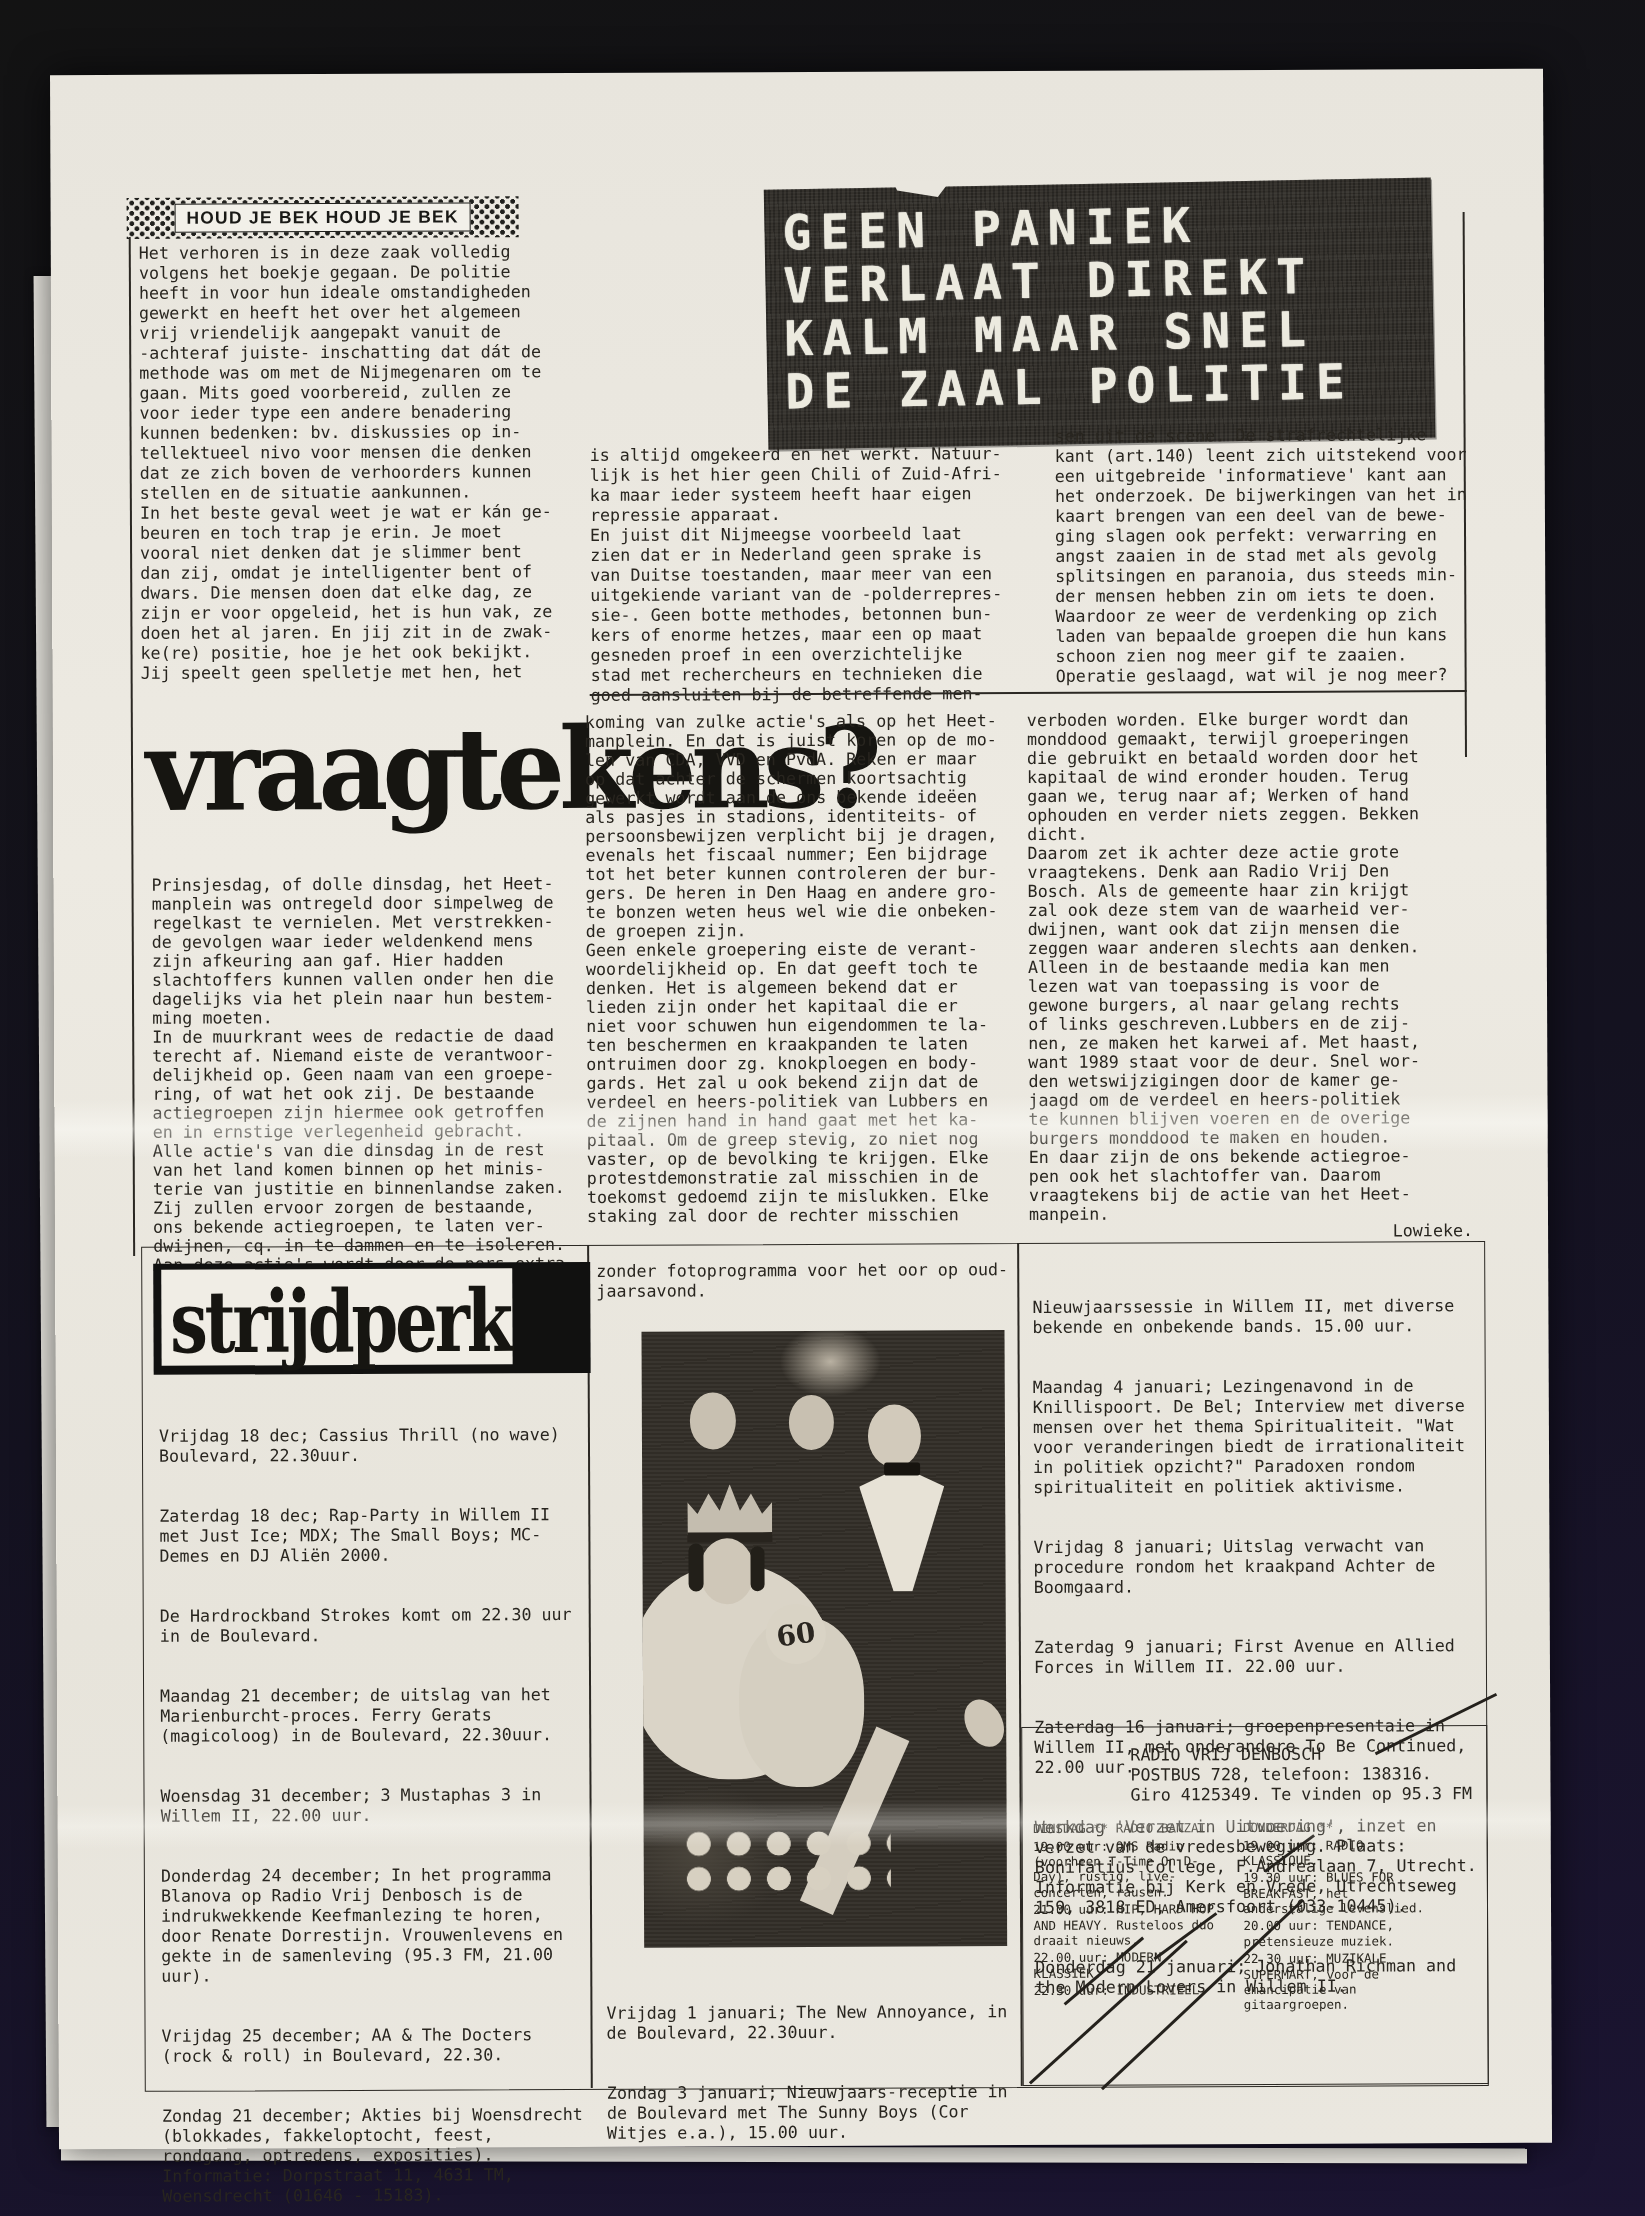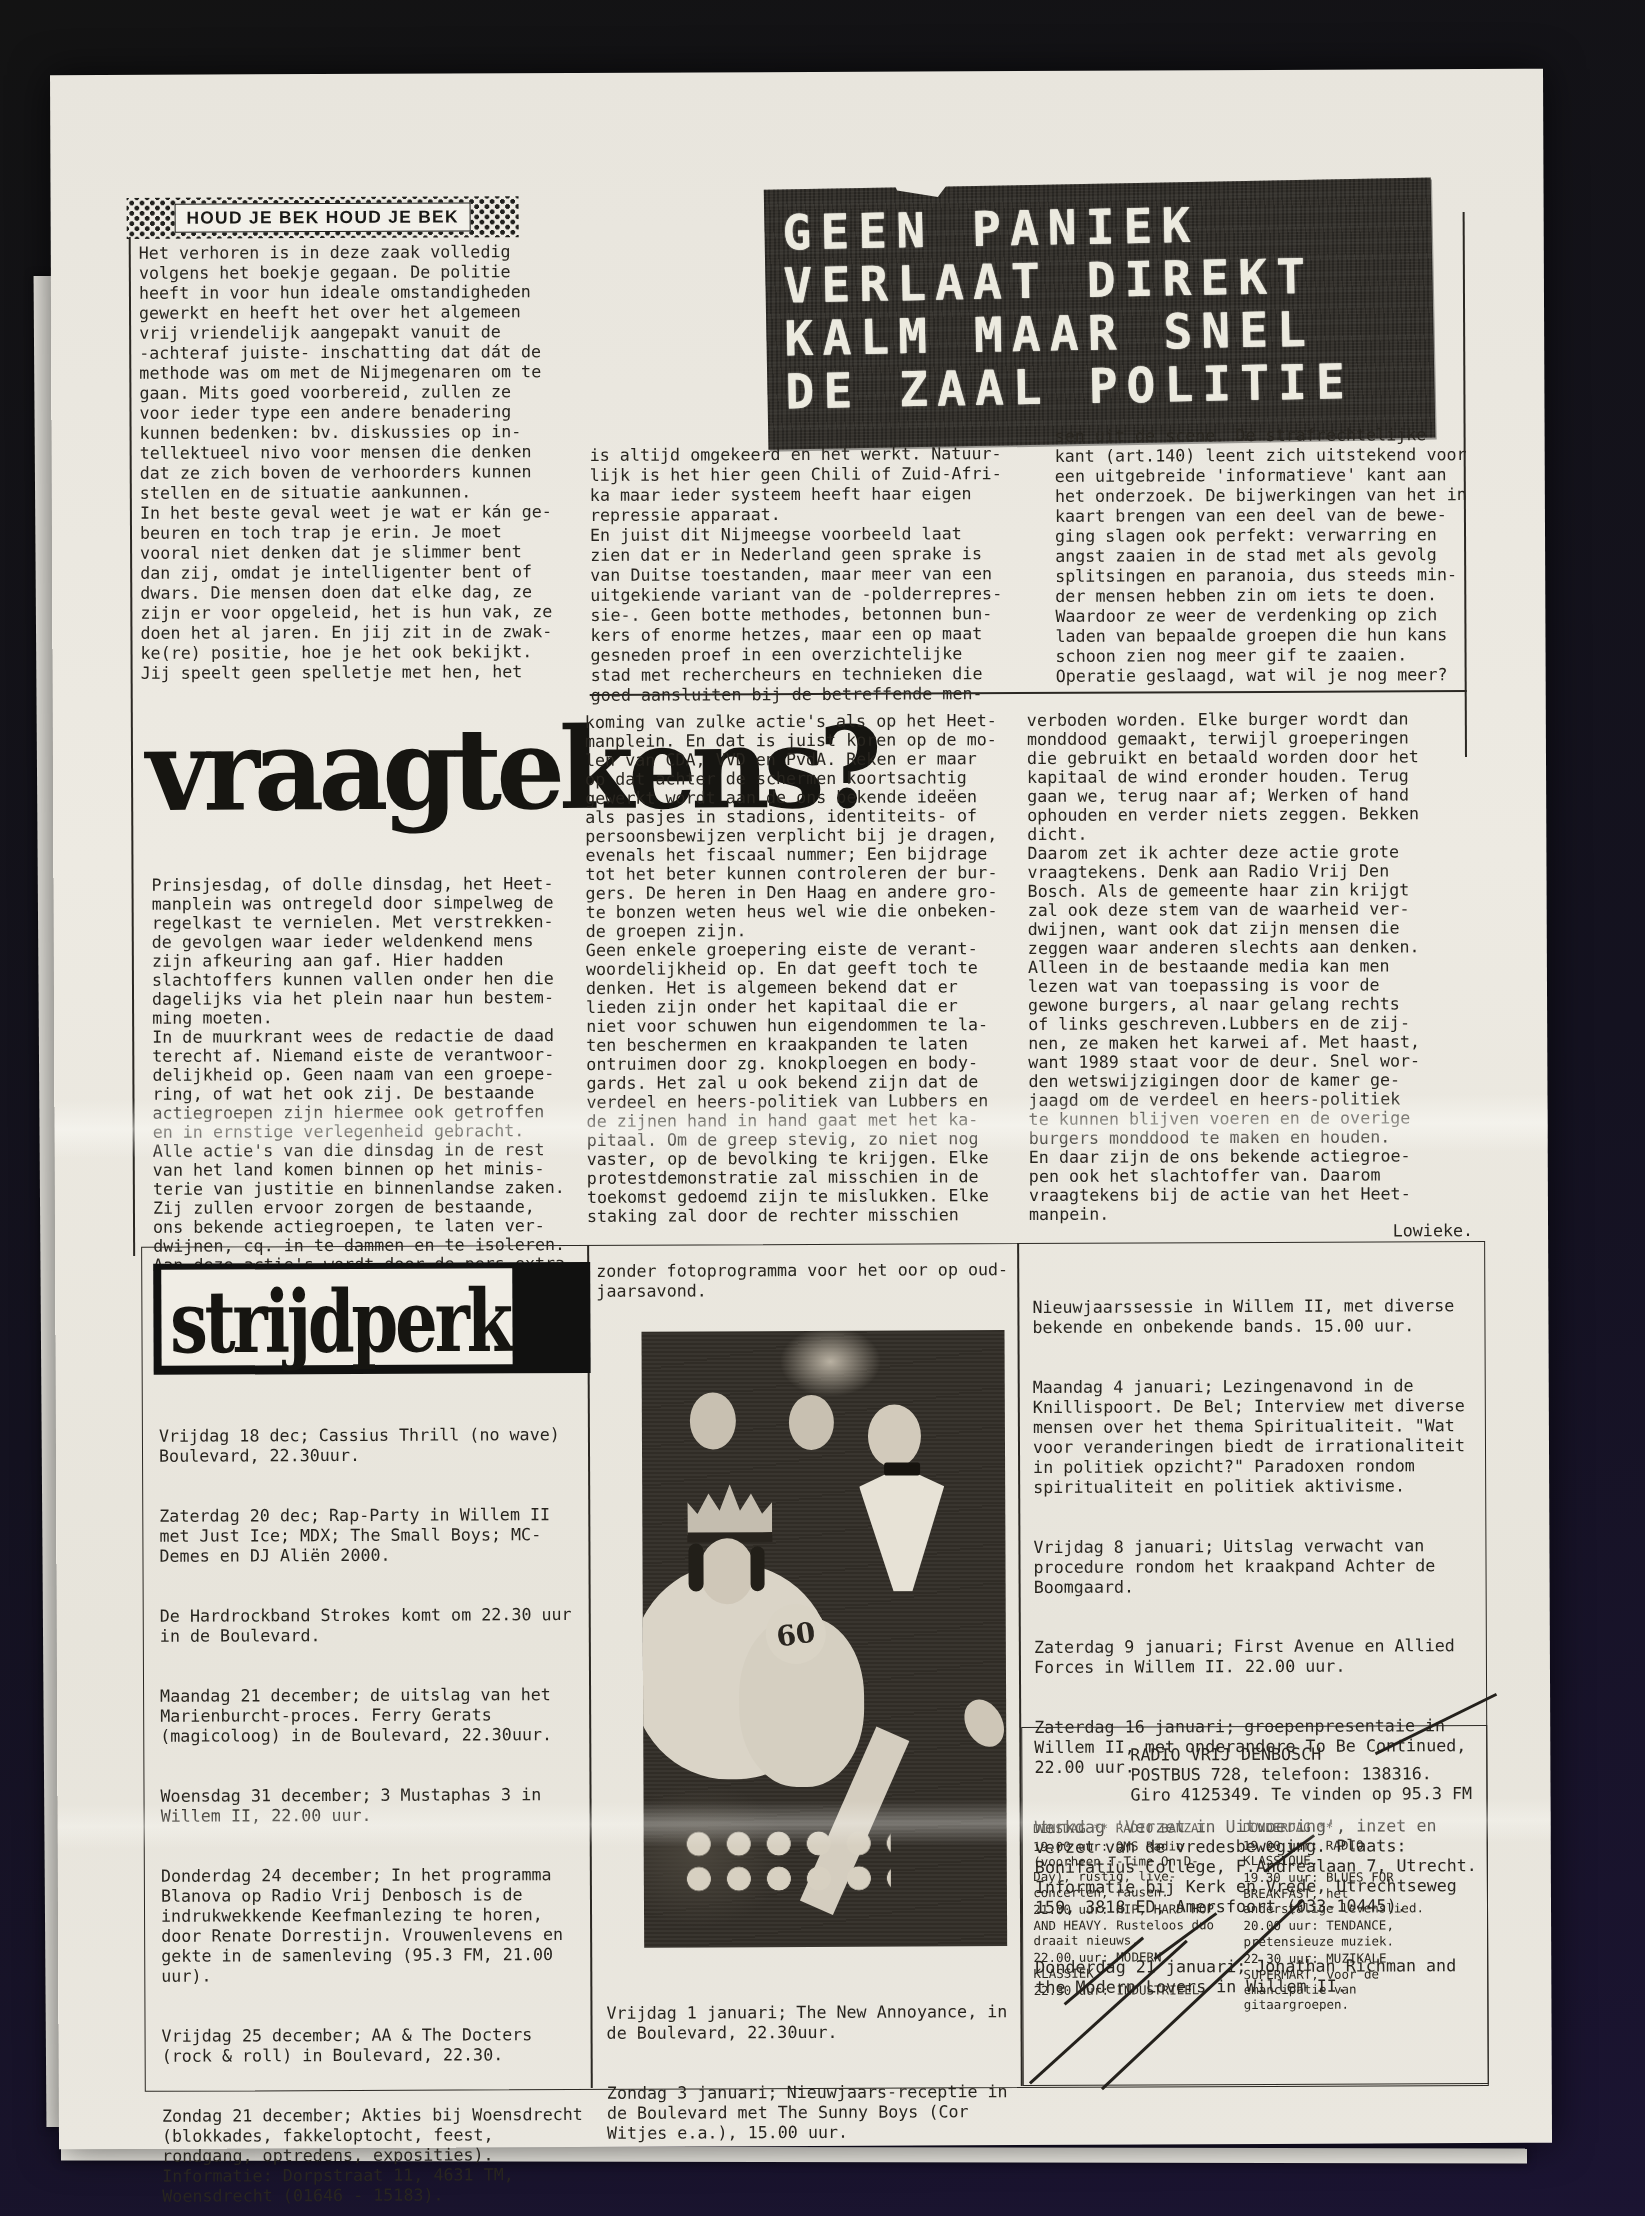--- a/index.html
+++ b/index.html
@@ -229,21 +229,21 @@
     <div class="abs rule" style="left:962px;top:1172px;width:1.9px;height:843px;"></div>
 
     <div class="abs sp-box" style="left:98px;top:1189px;width:437px;height:111px;">
       <div class="sp-panel">
         <span class="display sp-title">strijdperk</span>
       </div>
     </div>
 
     <div class="abs mono" style="left:103px;top:1311px;width:426px;">
       <p class="ev"><span class="d">Vrijdag 18 dec;</span><span class="t">Cassius Thrill (no wave) Boulevard, 22.30uur.</span></p>
-      <p class="ev"><span class="d">Zaterdag 20 dec;</span><span class="t">Rap-Party in Willem II met Just Ice; MDX; The Small Boys; MC-Demes en DJ Aliën 2000.</span></p>
+      <p class="ev"><span class="d">Zaterdag 18 dec;</span><span class="t">Rap-Party in Willem II met Just Ice; MDX; The Small Boys; MC-Demes en DJ Aliën 2000.</span></p>
       <p class="ev"><span class="d"></span><span class="t">De Hardrockband Strokes komt om 22.30 uur in de Boulevard.</span></p>
       <p class="ev"><span class="d">Maandag 21 december;</span><span class="t">de uitslag van het Marienburcht-proces. Ferry Gerats (magicoloog) in de Boulevard, 22.30uur.</span></p>
       <p class="ev"><span class="d">Woensdag 31 december;</span><span class="t">3 Mustaphas 3 in Willem II, 22.00 uur.</span></p>
       <p class="ev"><span class="d">Donderdag 24 december;</span><span class="t">In het programma Blanova op Radio Vrij Denbosch is de indrukwekkende Keefmanlezing te horen, door Renate Dorrestijn. Vrouwenlevens en gekte in de samenleving (95.3 FM, 21.00 uur).</span></p>
       <p class="ev"><span class="d">Vrijdag 25 december;</span><span class="t">AA &amp; The Docters (rock &amp; roll) in Boulevard, 22.30.</span></p>
       <p class="ev"><span class="d">Zondag 21 december;</span><span class="t">Akties bij Woensdrecht (blokkades, fakkeloptocht, feest, rondgang, optredens, exposities). Informatie: Dorpstraat 11, 4631 TM, Woensdrecht (01646 - 15183).</span></p>
       
       
       
     </div>

